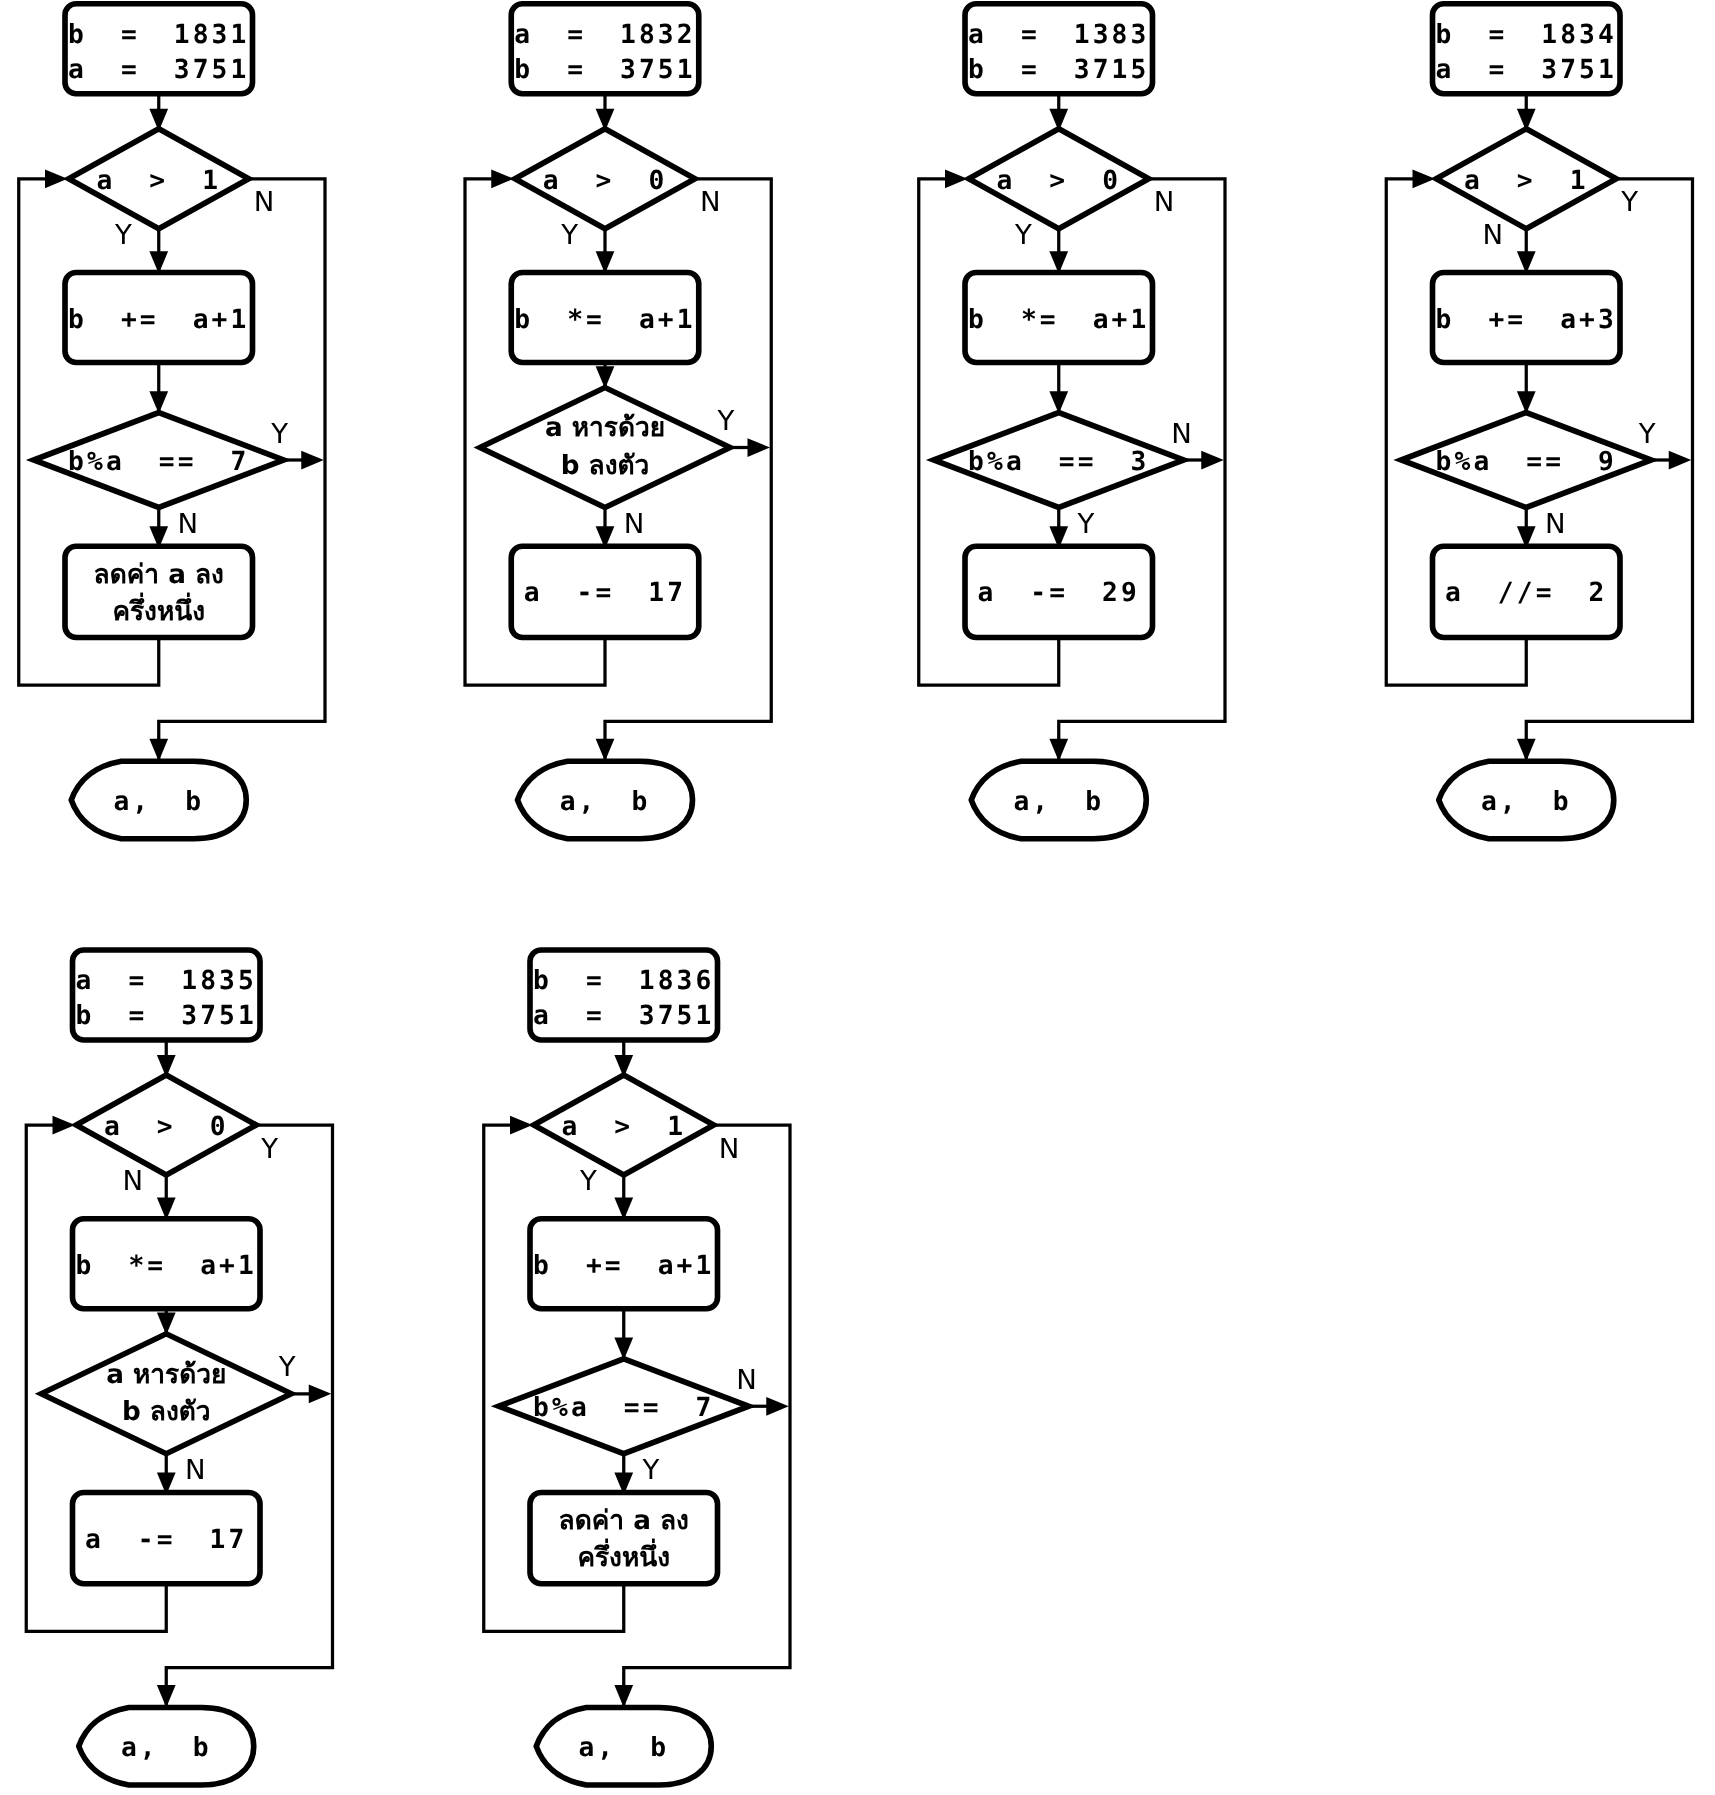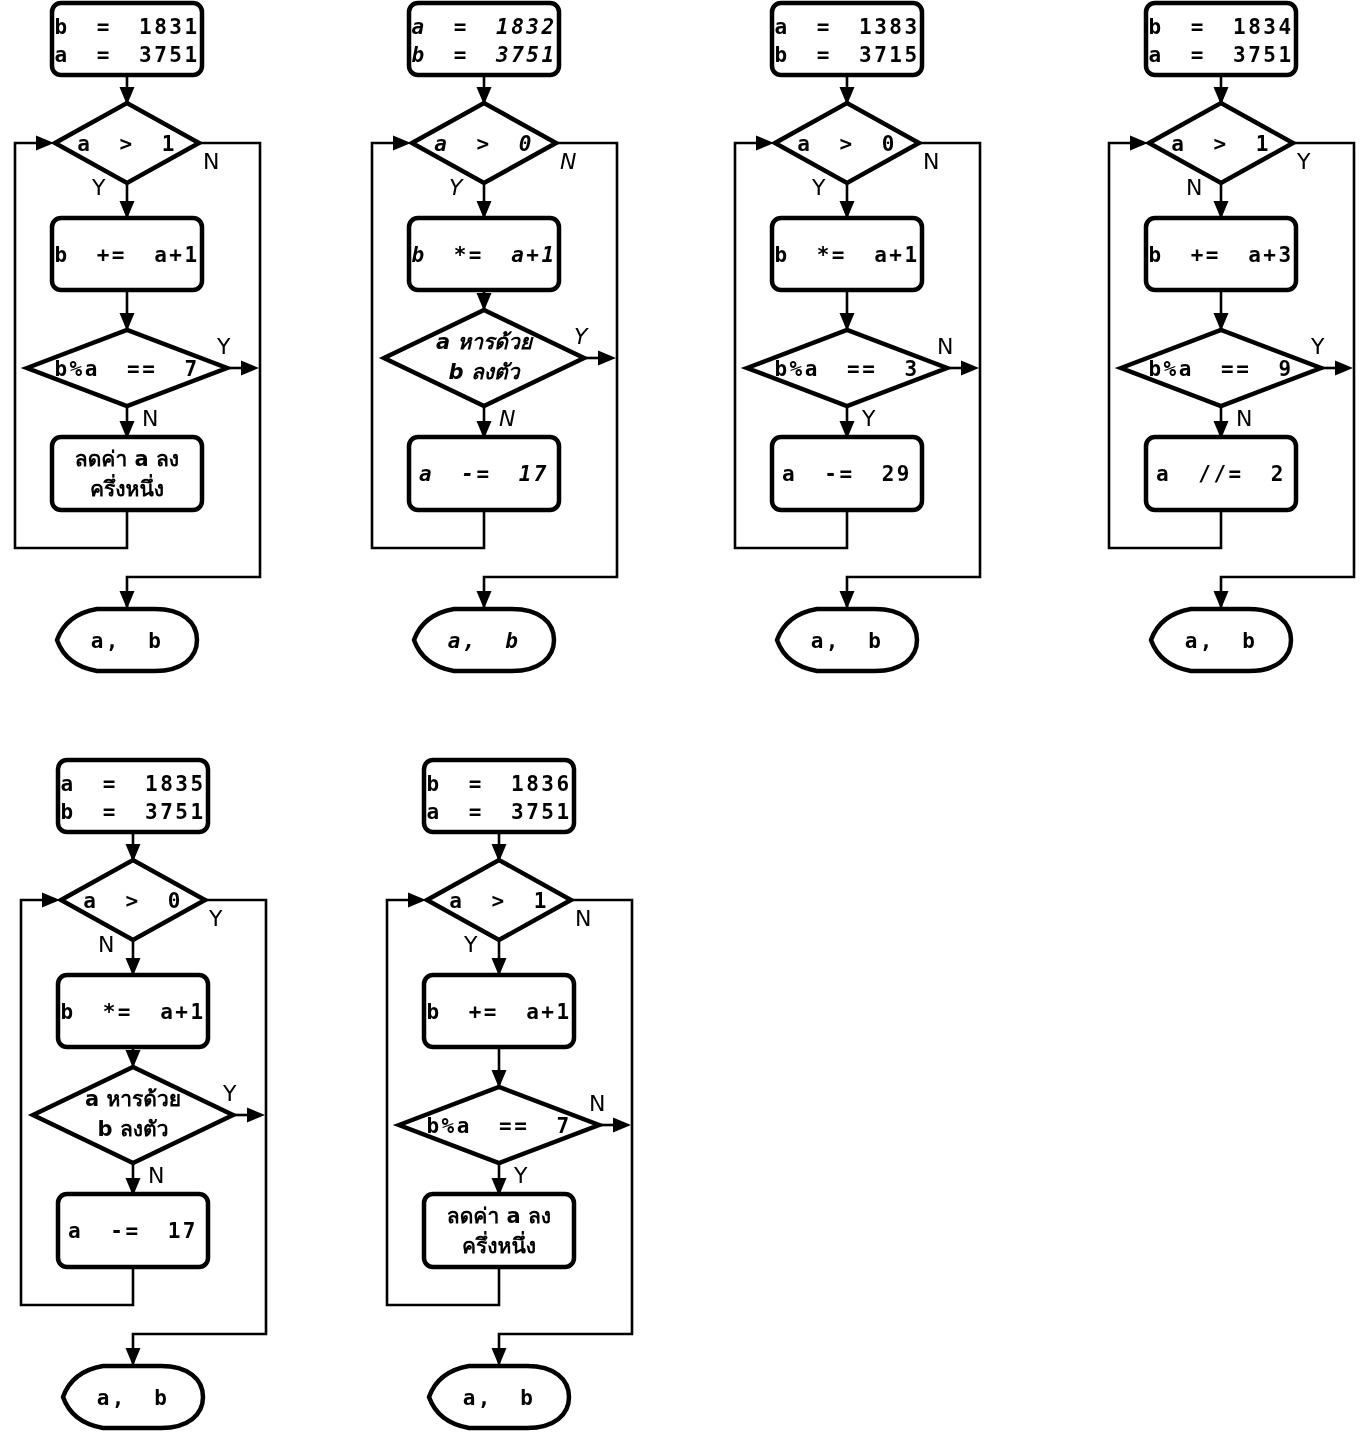--- a/index.html
+++ b/index.html
@@ -1,20 +1,20 @@
 <!DOCTYPE html>
 <html><head>
 <meta charset="utf-8">
 <style>
   html,body{margin:0;padding:0;background:#ffffff;}
   body{width:1372px;height:1436px;font-family:"DejaVu Sans",sans-serif;}
   .canvas{position:relative;width:1372px;height:1436px;overflow:hidden;background:#ffffff;}
   .fc{position:absolute;width:300px;height:690px;}
   #fc1{left:0;top:0;}
-  #fc2{left:357px;top:0;font-style:italic;}
+  #fc2{left:357px;top:0;}
   #fc3{left:720px;top:0;text-decoration:underline;}
   #fc4{left:1094px;top:0;}
   #fc5{left:6px;top:757px;}
   #fc6{left:372px;top:757px;}
   svg{display:block;}
   .shape{fill:#ffffff;stroke:#000000;stroke-width:4.5;stroke-linejoin:round;}
   .diamond{fill:#ffffff;stroke:#000000;stroke-width:4.5;stroke-linejoin:miter;}
   .conn{fill:none;stroke:#000000;stroke-width:2.6;}
   .ah{fill:#000000;stroke:none;}
   text{fill:#000000;}

